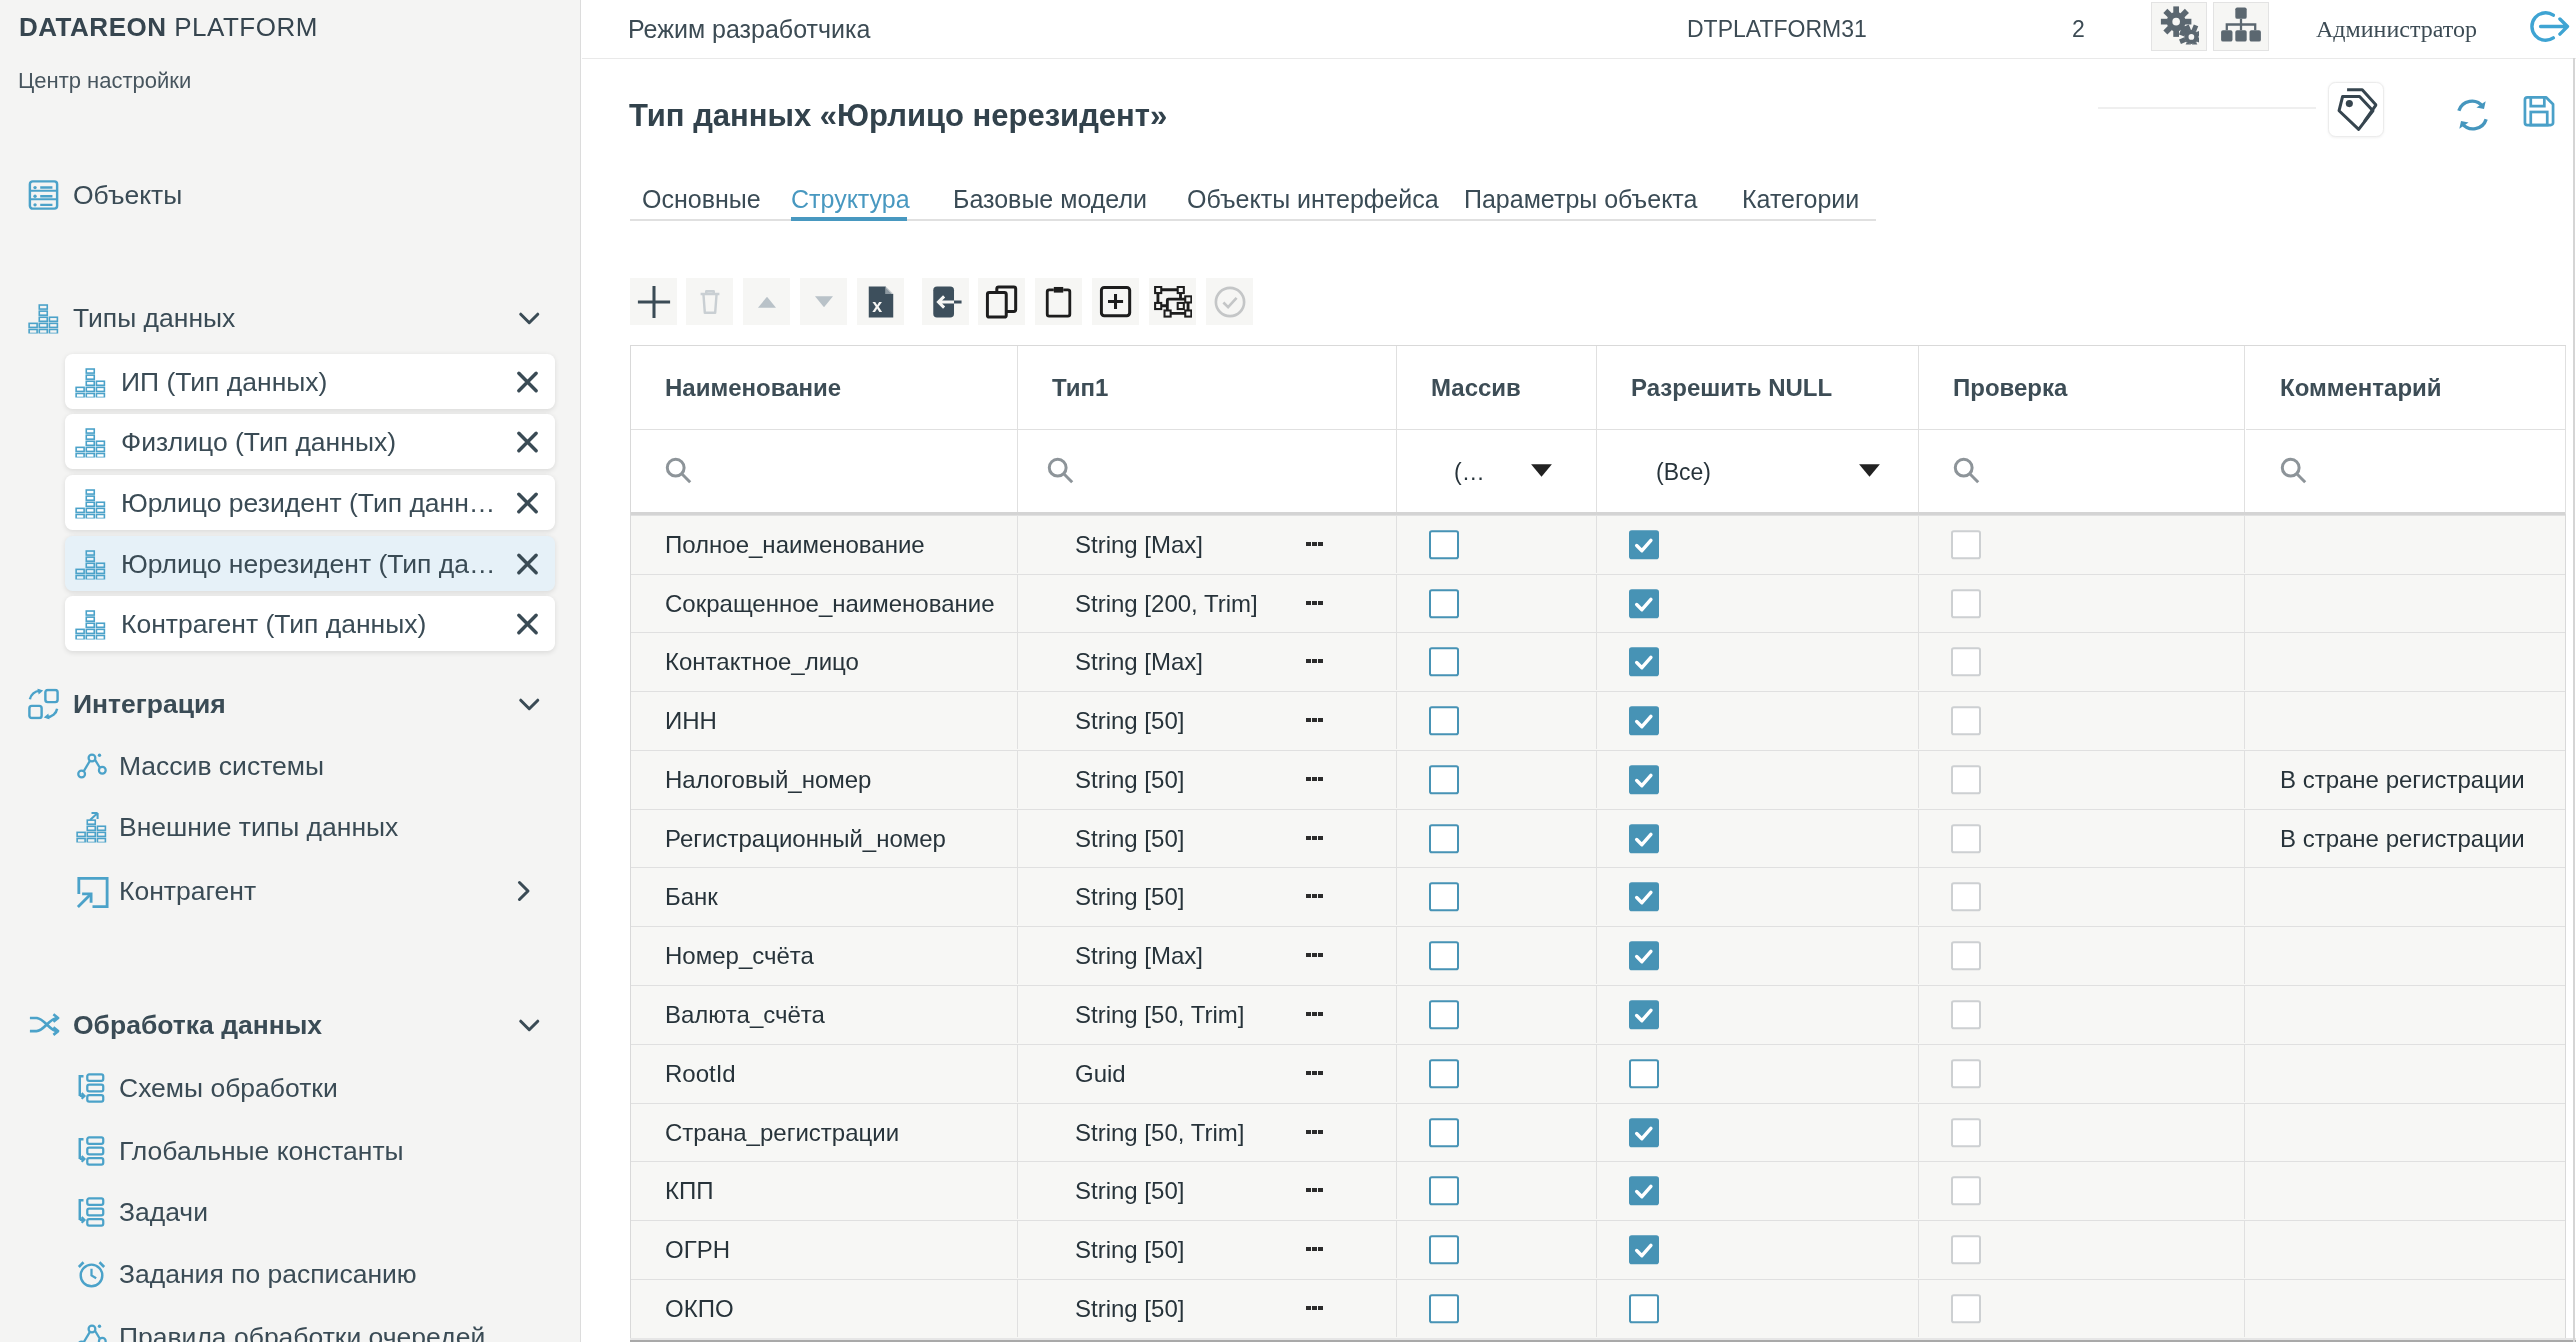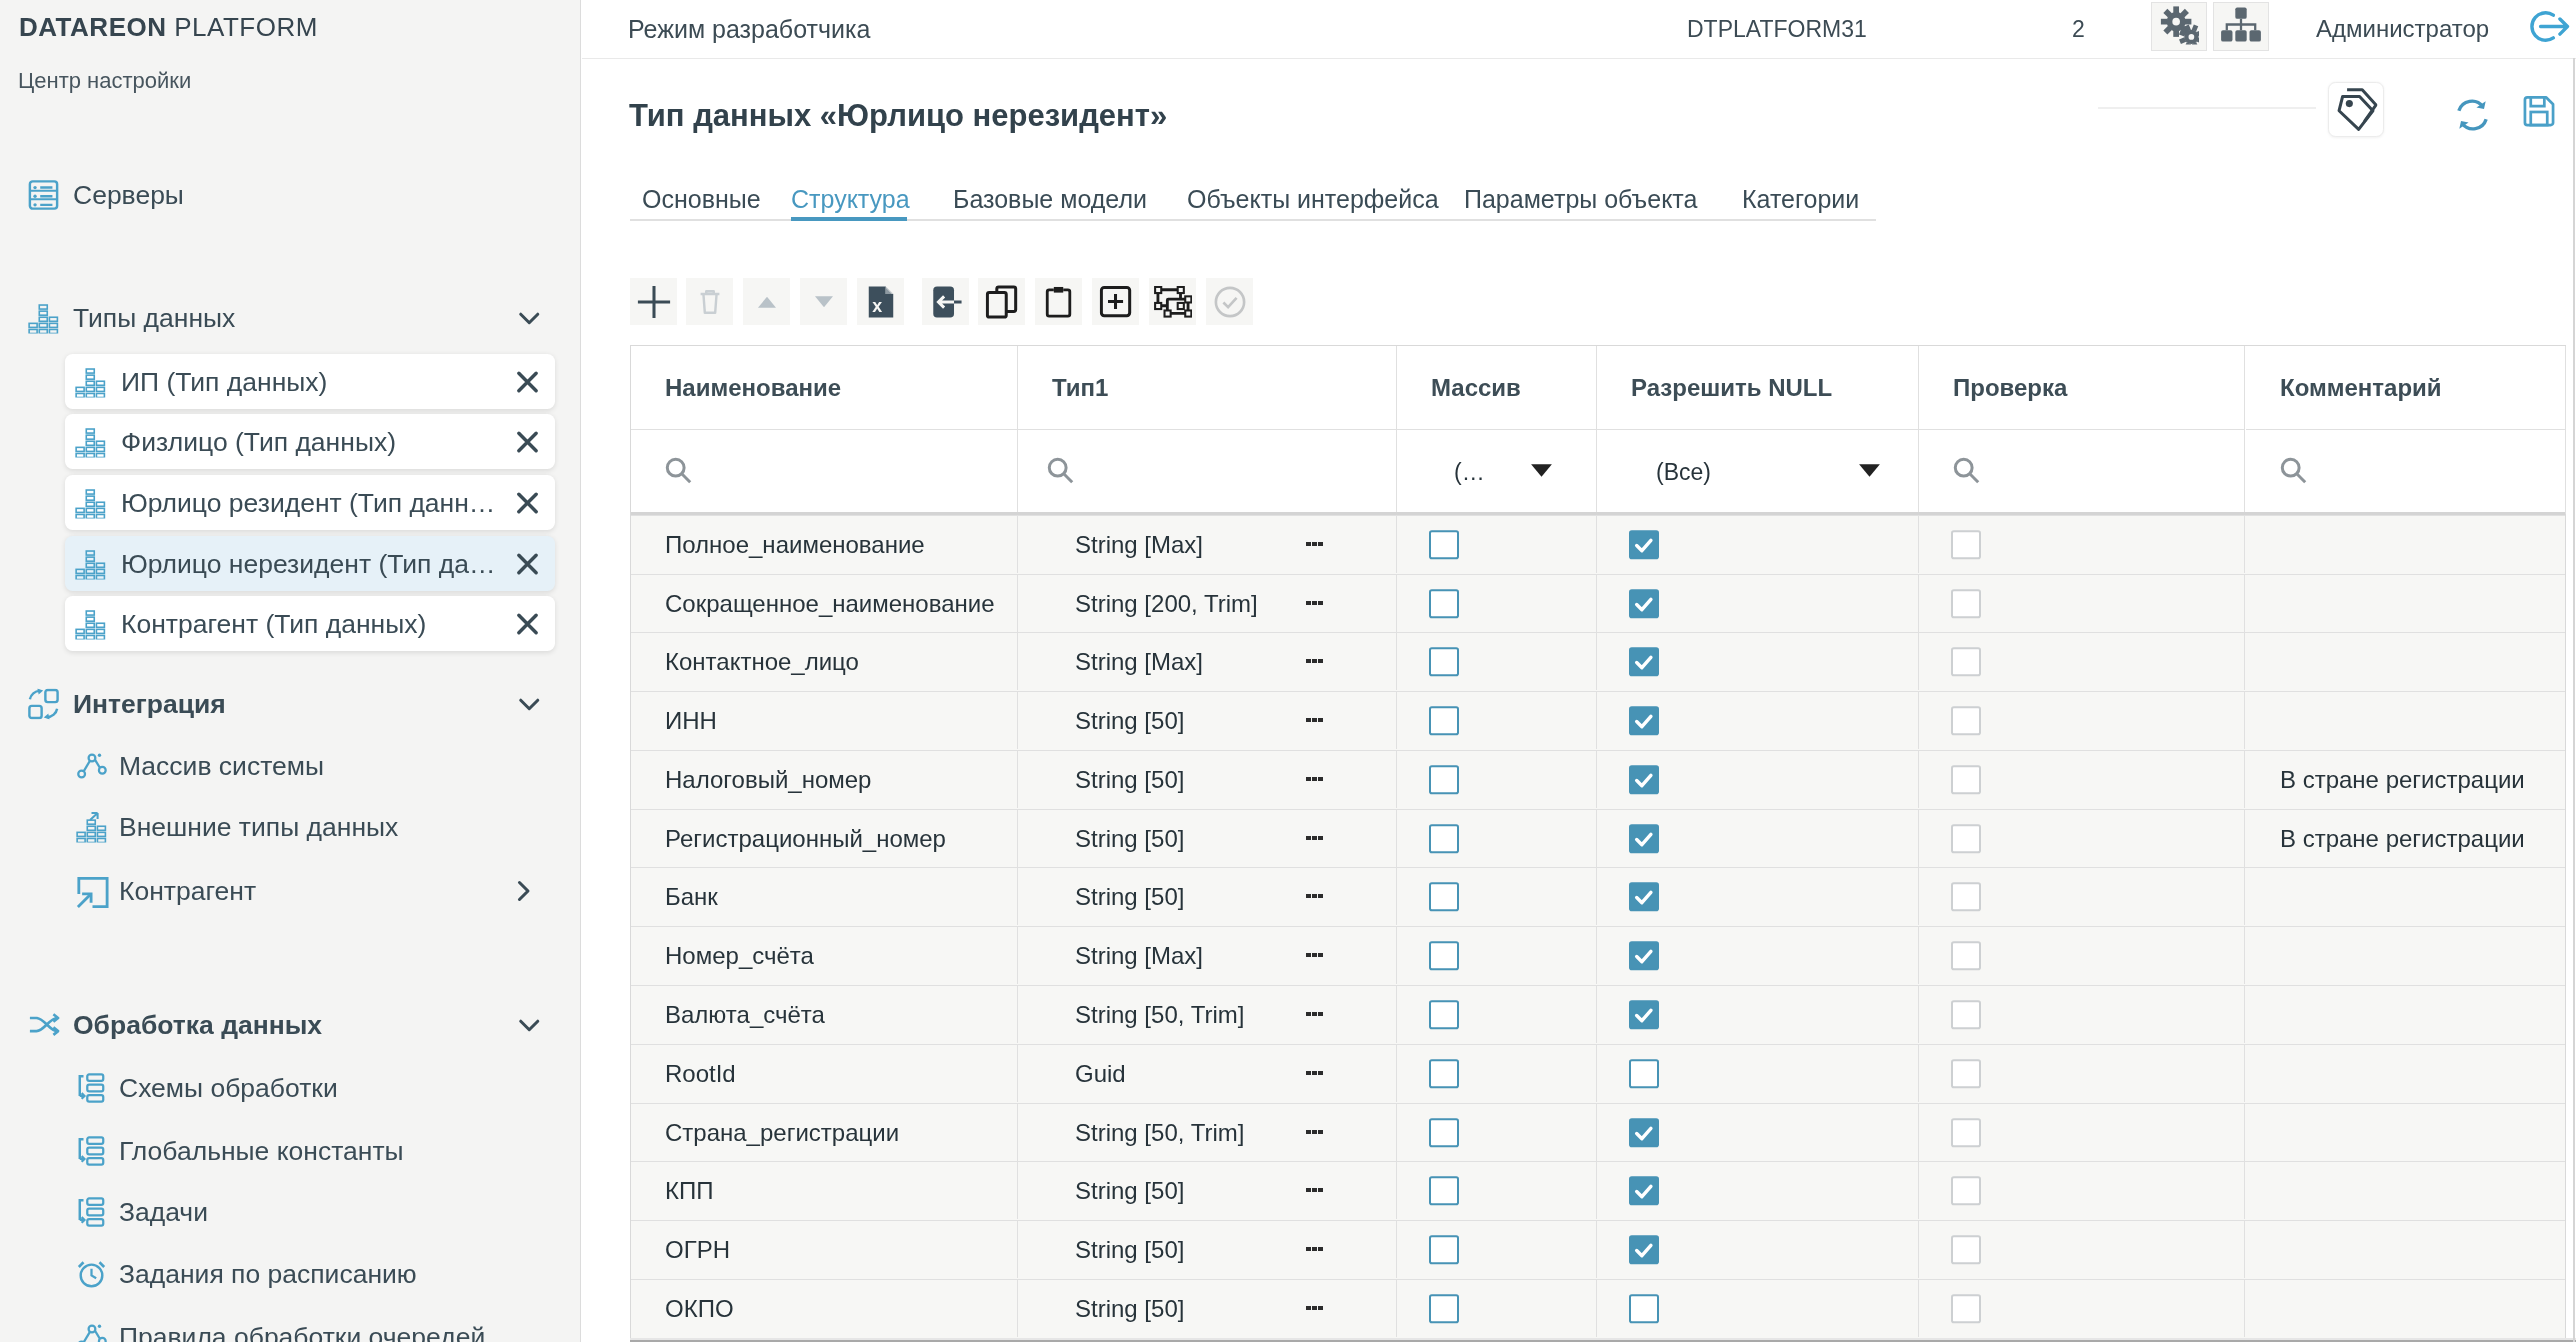--- a/index.html
+++ b/index.html
@@ -48,21 +48,21 @@
           <rect x="2" y="2" width="29" height="29" rx="3" stroke="#4ba2c9" stroke-width="2.6"></rect>
           <line x1="2" y1="11.9" x2="31" y2="11.9" stroke="#4ba2c9" stroke-width="2.2"></line>
           <line x1="2" y1="21.1" x2="31" y2="21.1" stroke="#4ba2c9" stroke-width="2.2"></line>
           <circle cx="7.5" cy="8.6" r="1.8" fill="#4ba2c9"></circle>
           <line x1="13" y1="8.6" x2="26" y2="8.6" stroke="#4ba2c9" stroke-width="2.6"></line>
           <circle cx="7.5" cy="17.8" r="1.8" fill="#4ba2c9"></circle>
           <line x1="13" y1="17.8" x2="26" y2="17.8" stroke="#4ba2c9" stroke-width="2.6"></line>
           <circle cx="7.5" cy="27.0" r="1.8" fill="#4ba2c9"></circle>
           <line x1="13" y1="27.0" x2="26" y2="27.0" stroke="#4ba2c9" stroke-width="2.6"></line>
         </svg></span>
-      <span class="mi-text">Серверы</span>
+      <span class="mi-text">Объекты</span>
     </div>
 <div class="menu-item" style="top:286px;">
       <span class="mi-ico"><svg width="31" height="31" viewBox="0 0 66 66" fill="none">
           <rect x="2.4" y="57.4" width="17.0" height="8.6" stroke="#4ba2c9" stroke-width="3.4"></rect>
           <rect x="2.4" y="44.4" width="17.0" height="8.6" stroke="#4ba2c9" stroke-width="3.4"></rect>
           <rect x="24.0" y="57.4" width="17.0" height="8.6" stroke="#4ba2c9" stroke-width="3.4"></rect>
           <rect x="24.0" y="44.4" width="17.0" height="8.6" stroke="#4ba2c9" stroke-width="3.4"></rect>
           <rect x="24.0" y="31.4" width="17.0" height="8.6" stroke="#4ba2c9" stroke-width="3.4"></rect>
           <rect x="24.0" y="18.4" width="17.0" height="8.6" stroke="#4ba2c9" stroke-width="3.4"></rect>
           <rect x="24.0" y="5.4" width="17.0" height="8.6" stroke="#4ba2c9" stroke-width="3.4"></rect>
@@ -312,21 +312,21 @@
     </div>
 <div class="abs" style="left:1631px;top:1.9px;width:54px;height:47px;background:#f6f6f4;border:0.9px solid #e3e3e3;">
       <span style="position:absolute;left:50%;top:50%;transform:translate(-50%,-50%);"><svg width="42" height="36" viewBox="0 0 44 38" fill="none">
           <rect x="16" y="1" width="12" height="12" rx="2" fill="#5b6770"></rect>
           <rect x="1" y="25" width="12" height="12" rx="2" fill="#5b6770"></rect>
           <rect x="16" y="25" width="12" height="12" rx="2" fill="#5b6770"></rect>
           <rect x="31" y="25" width="12" height="12" rx="2" fill="#5b6770"></rect>
           <path d="M22 13 v6 M7 25 v-6 h30 v6 M22 19 v6" stroke="#5b6770" stroke-width="2.4"></path>
         </svg></span>
     </div>
-<div class="abs" style="left:1734px;top:50%;transform:translateY(-50%);font-size:24px;color:#3c4b54;">Администратор</div>
+<div class="abs" style="left:1734px;top:50%;transform:translateY(-50%);font-size:24px;color:#3c4b54;font-family:Liberation Serif, serif;">Администратор</div>
 <div class="abs" style="left:1946px;top:9.5px;"><svg width="44" height="34" viewBox="0 0 46 36" fill="none">
         <path d="M26.5 5.5 A14.5 14.5 0 1 0 26.5 29.5" stroke="#3ea4d3" stroke-width="3.6" stroke-linecap="round" fill="none"></path>
         <path d="M13 17.5 H41 M33.5 9.5 l8 8 -8 8" stroke="#3ea4d3" stroke-width="3.6" stroke-linecap="round" stroke-linejoin="round" fill="none"></path>
       </svg></div>
 </div>
 <div class="abs" style="left:629px;top:98px;font-size:31px;font-weight:bold;color:#32424c;">Тип данных «Юрлицо нерезидент»</div>
 <div class="abs" style="left:2098px;top:107px;width:218px;height:1.9px;background:#efefef;"></div>
 <div class="abs" style="left:2328px;top:82px;width:54px;height:53px;background:#fff;border:0.9px solid #ececec;border-radius:7.6px;box-shadow:0 0.9px 2.8px rgba(0,0,0,.06);">
     <span style="position:absolute;left:50%;top:50%;transform:translate(-50%,-50%);"><svg width="43" height="49" viewBox="0 0 48 55" fill="none">
         <polygon points="9,14 28,14 43,30 27,51 5,30" stroke="#36454f" stroke-width="3.4" fill="none" stroke-linejoin="round"></polygon>

